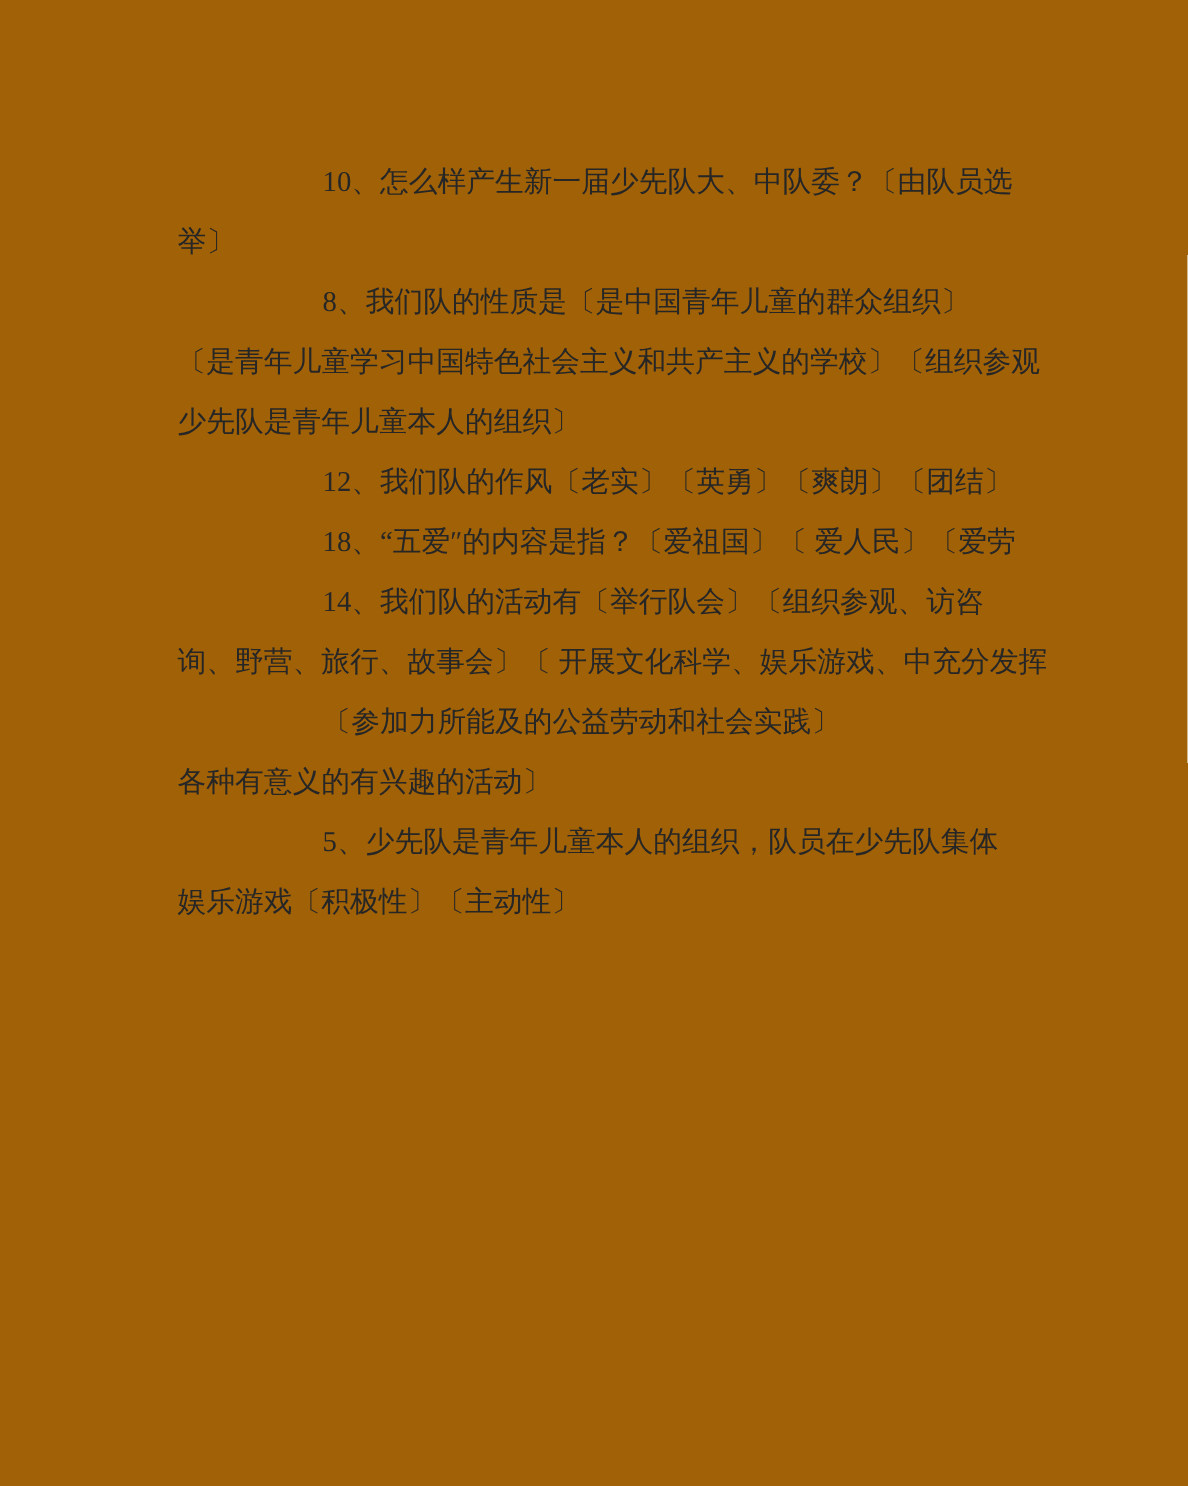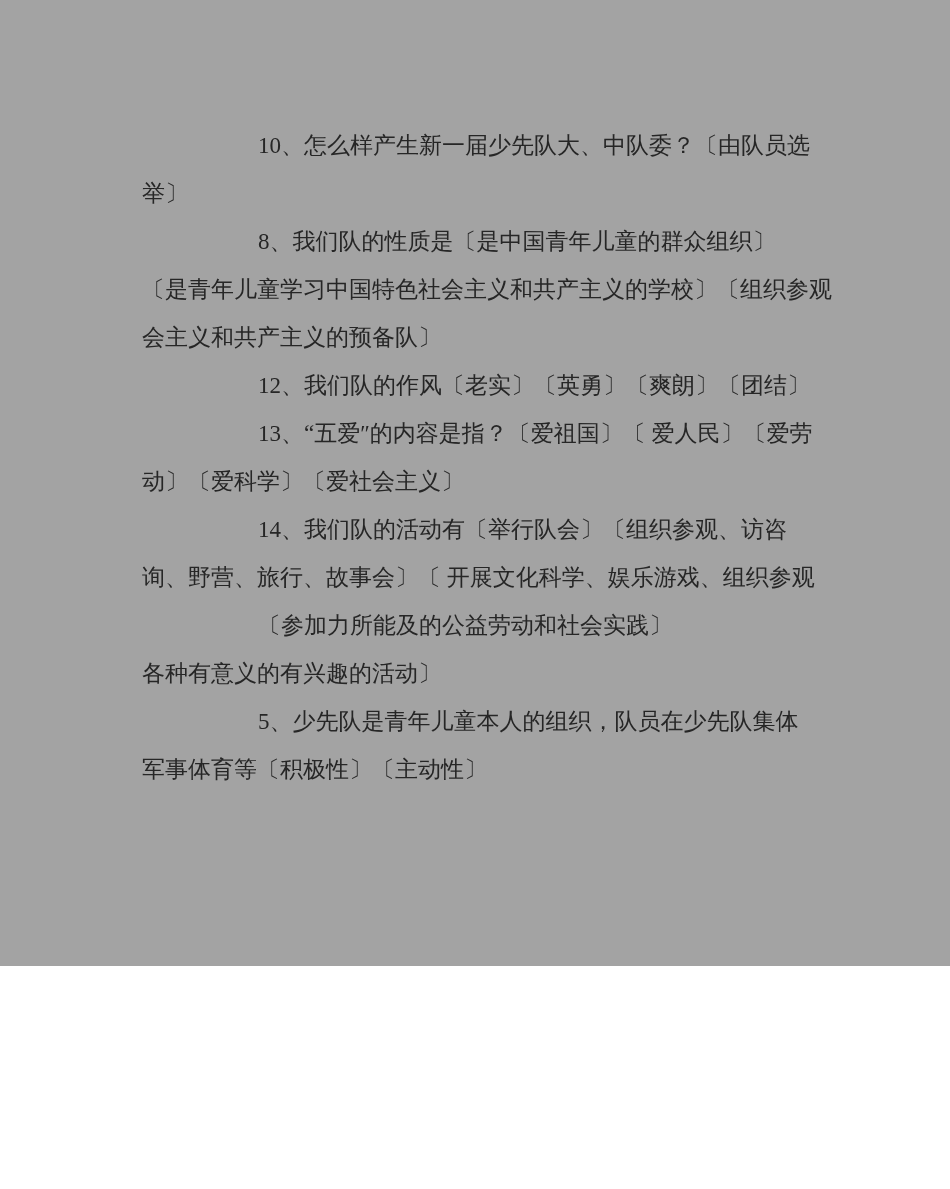--- a/index.html
+++ b/index.html
@@ -3,22 +3,22 @@
 <meta charset="utf-8">
 <style>
   html, body {
     margin: 0;
     padding: 0;
     background: #ffffff;
   }
   .page {
     position: relative;
     width: 950px;
-    height: 966px;
-    background: #a3a3a3;
+    height: 1189px;
+    background: #a16207;
     overflow: hidden;
     font-family: "Liberation Serif", "DejaVu Serif", serif;
     color: #262626;
   }
   .doc-body {
     position: absolute;
     left: 142px;
     top: 122px;
     width: 720px;
     font-size: 23px;
@@ -35,24 +35,23 @@
 </style>
 </head>
 <body>
 
 <div class="page">
   <div class="doc-body" id="doc-body">
       <div class="text-line indent">10、怎么样产生新一届少先队大、中队委？〔由队员选</div>
       <div class="text-line">举〕</div>
       <div class="text-line indent">8、我们队的性质是〔是中国青年儿童的群众组织〕</div>
       <div class="text-line">〔是青年儿童学习中国特色社会主义和共产主义的学校〕〔组织参观</div>
-      <div class="text-line">会主义和共产主义的预备队〕</div>
+      <div class="text-line">少先队是青年儿童本人的组织〕</div>
       <div class="text-line indent">12、我们队的作风〔老实〕〔英勇〕〔爽朗〕〔团结〕</div>
-      <div class="text-line indent">13、“五爱″的内容是指？〔爱祖国〕〔 爱人民〕〔爱劳</div>
-      <div class="text-line">动〕〔爱科学〕〔爱社会主义〕</div>
+      <div class="text-line indent">18、“五爱″的内容是指？〔爱祖国〕〔 爱人民〕〔爱劳</div>
       <div class="text-line indent">14、我们队的活动有〔举行队会〕〔组织参观、访咨</div>
-      <div class="text-line">询、野营、旅行、故事会〕〔 开展文化科学、娱乐游戏、组织参观</div>
+      <div class="text-line">询、野营、旅行、故事会〕〔 开展文化科学、娱乐游戏、中充分发挥</div>
       <div class="text-line indent">〔参加力所能及的公益劳动和社会实践〕</div>
       <div class="text-line">各种有意义的有兴趣的活动〕</div>
       <div class="text-line indent">5、少先队是青年儿童本人的组织，队员在少先队集体</div>
-      <div class="text-line">军事体育等〔积极性〕〔主动性〕</div>
+      <div class="text-line">娱乐游戏〔积极性〕〔主动性〕</div>
     </div>
 </div>
 
 </body></html>

